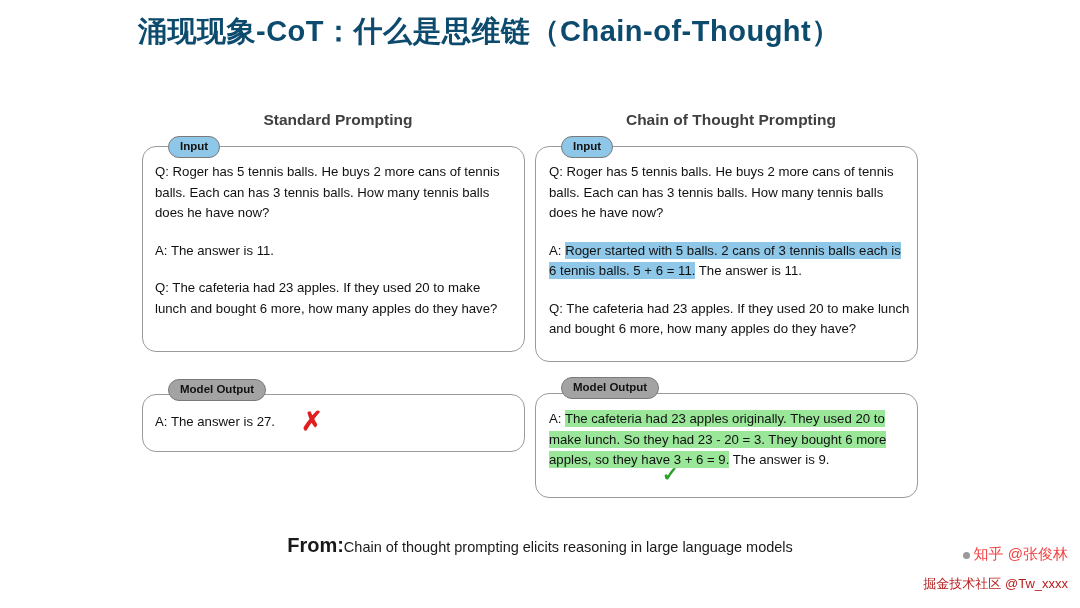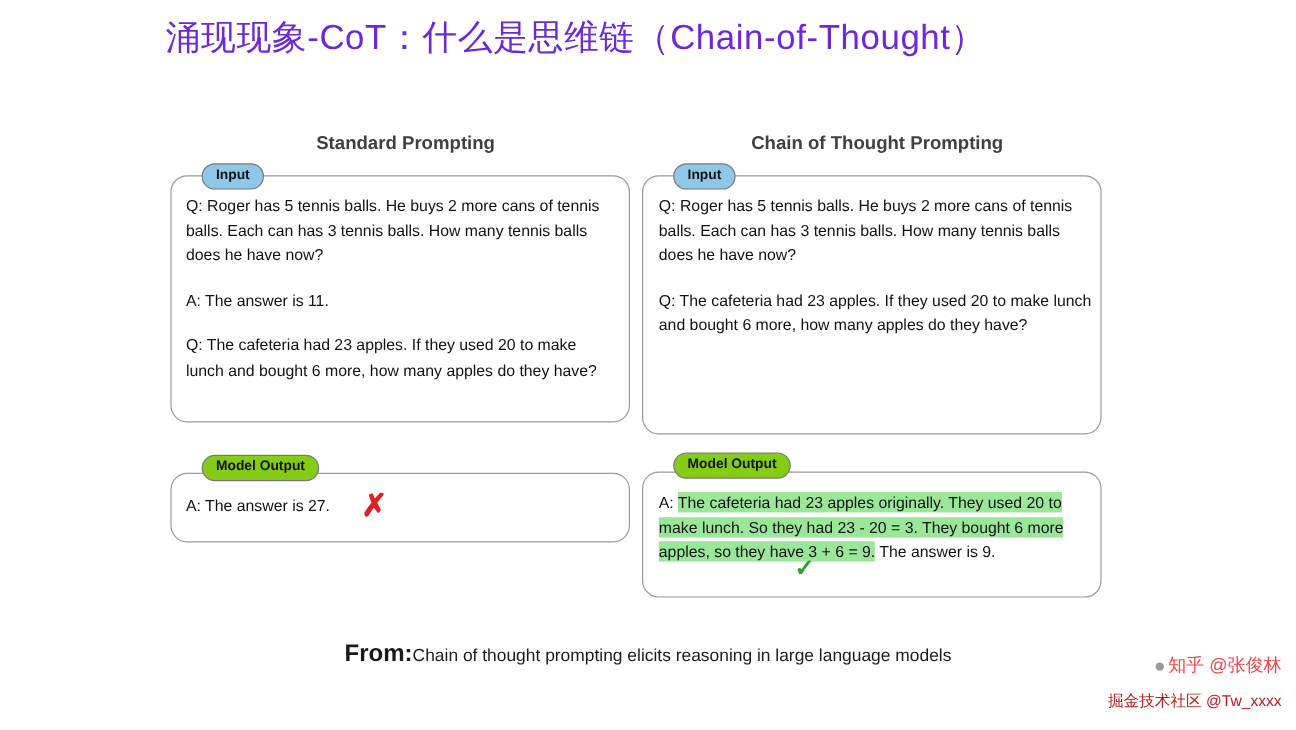--- a/index.html
+++ b/index.html
@@ -13,22 +13,22 @@
     font-family: "Liberation Sans", sans-serif;
     color: #111;
     position: relative;
     overflow: hidden;
   }
   .slide-title {
     position: absolute;
     left: 138px;
     top: 12px;
     font-size: 29px;
-    font-weight: 400;
-    color: #6d28d9;
+    font-weight: 700;
+    color: #0c4a6e;
     letter-spacing: 0.5px;
     white-space: nowrap;
   }
 
   .col-title {
     position: absolute;
     font-size: 15.5px;
     font-weight: bold;
     color: #404040;
     text-align: center;
@@ -51,21 +51,21 @@
     border-radius: 11px;
     font-size: 11.5px;
     font-weight: bold;
     color: #111;
     padding: 3px 11px 4px 11px;
     line-height: 1.1;
     white-space: nowrap;
     z-index: 5;
   }
   .tag-input { background: #8ec7e8; }
-  .tag-output { background: #84cc16; }
+  .tag-output { background: #a3a3a3; }
 
   .body-text {
     position: absolute;
     font-size: 13.2px;
     line-height: 20.5px;
     color: #111;
     box-sizing: border-box;
   }
   .body-text p {
     margin: 0 0 17px 0;
@@ -159,20 +159,23 @@
 
 <div class="card" style="left:142px; top:394px; width:383px; height:58px;"></div>
 <div class="tag tag-output" style="left:168px; top:379px;">Model Output</div>
 <div class="body-text" style="left:155px; top:412px; width:300px;">A: The answer is 27.</div>
 <div class="mark mark-x" style="left:301px; top:408px;">✗</div>
 
 <div class="card" style="left:535px; top:146px; width:383px; height:216px;"></div>
 <div class="tag tag-input" style="left:561px; top:136px;">Input</div>
 <div class="body-text" style="left:549px; top:162px; width:362px;">
   <p>Q: Roger has 5 tennis balls. He buys 2 more cans of tennis balls. Each can has 3 tennis balls. How many tennis balls does he have now?</p>
+  <p>
+    <span>A: </span><span class="hl-blue">Roger started with 5 balls. 2 cans of 3 tennis balls each is 6 tennis balls. 5 + 6 = 11.</span><span> The answer is 11.</span>
+  </p>
   <p>Q: The cafeteria had 23 apples. If they used 20 to make lunch and bought 6 more, how many apples do they have?</p>
 </div>
 
 <div class="card" style="left:535px; top:393px; width:383px; height:105px;"></div>
 <div class="tag tag-output" style="left:561px; top:377px;">Model Output</div>
 <div class="body-text" style="left:549px; top:409px; width:358px;">
   <p>
     <span>A: </span><span class="hl-green">The cafeteria had 23 apples originally. They used 20 to make lunch. So they had 23 - 20 = 3. They bought 6 more apples, so they have 3 + 6 = 9.</span><span> The answer is 9.</span>
   </p>
 </div>

